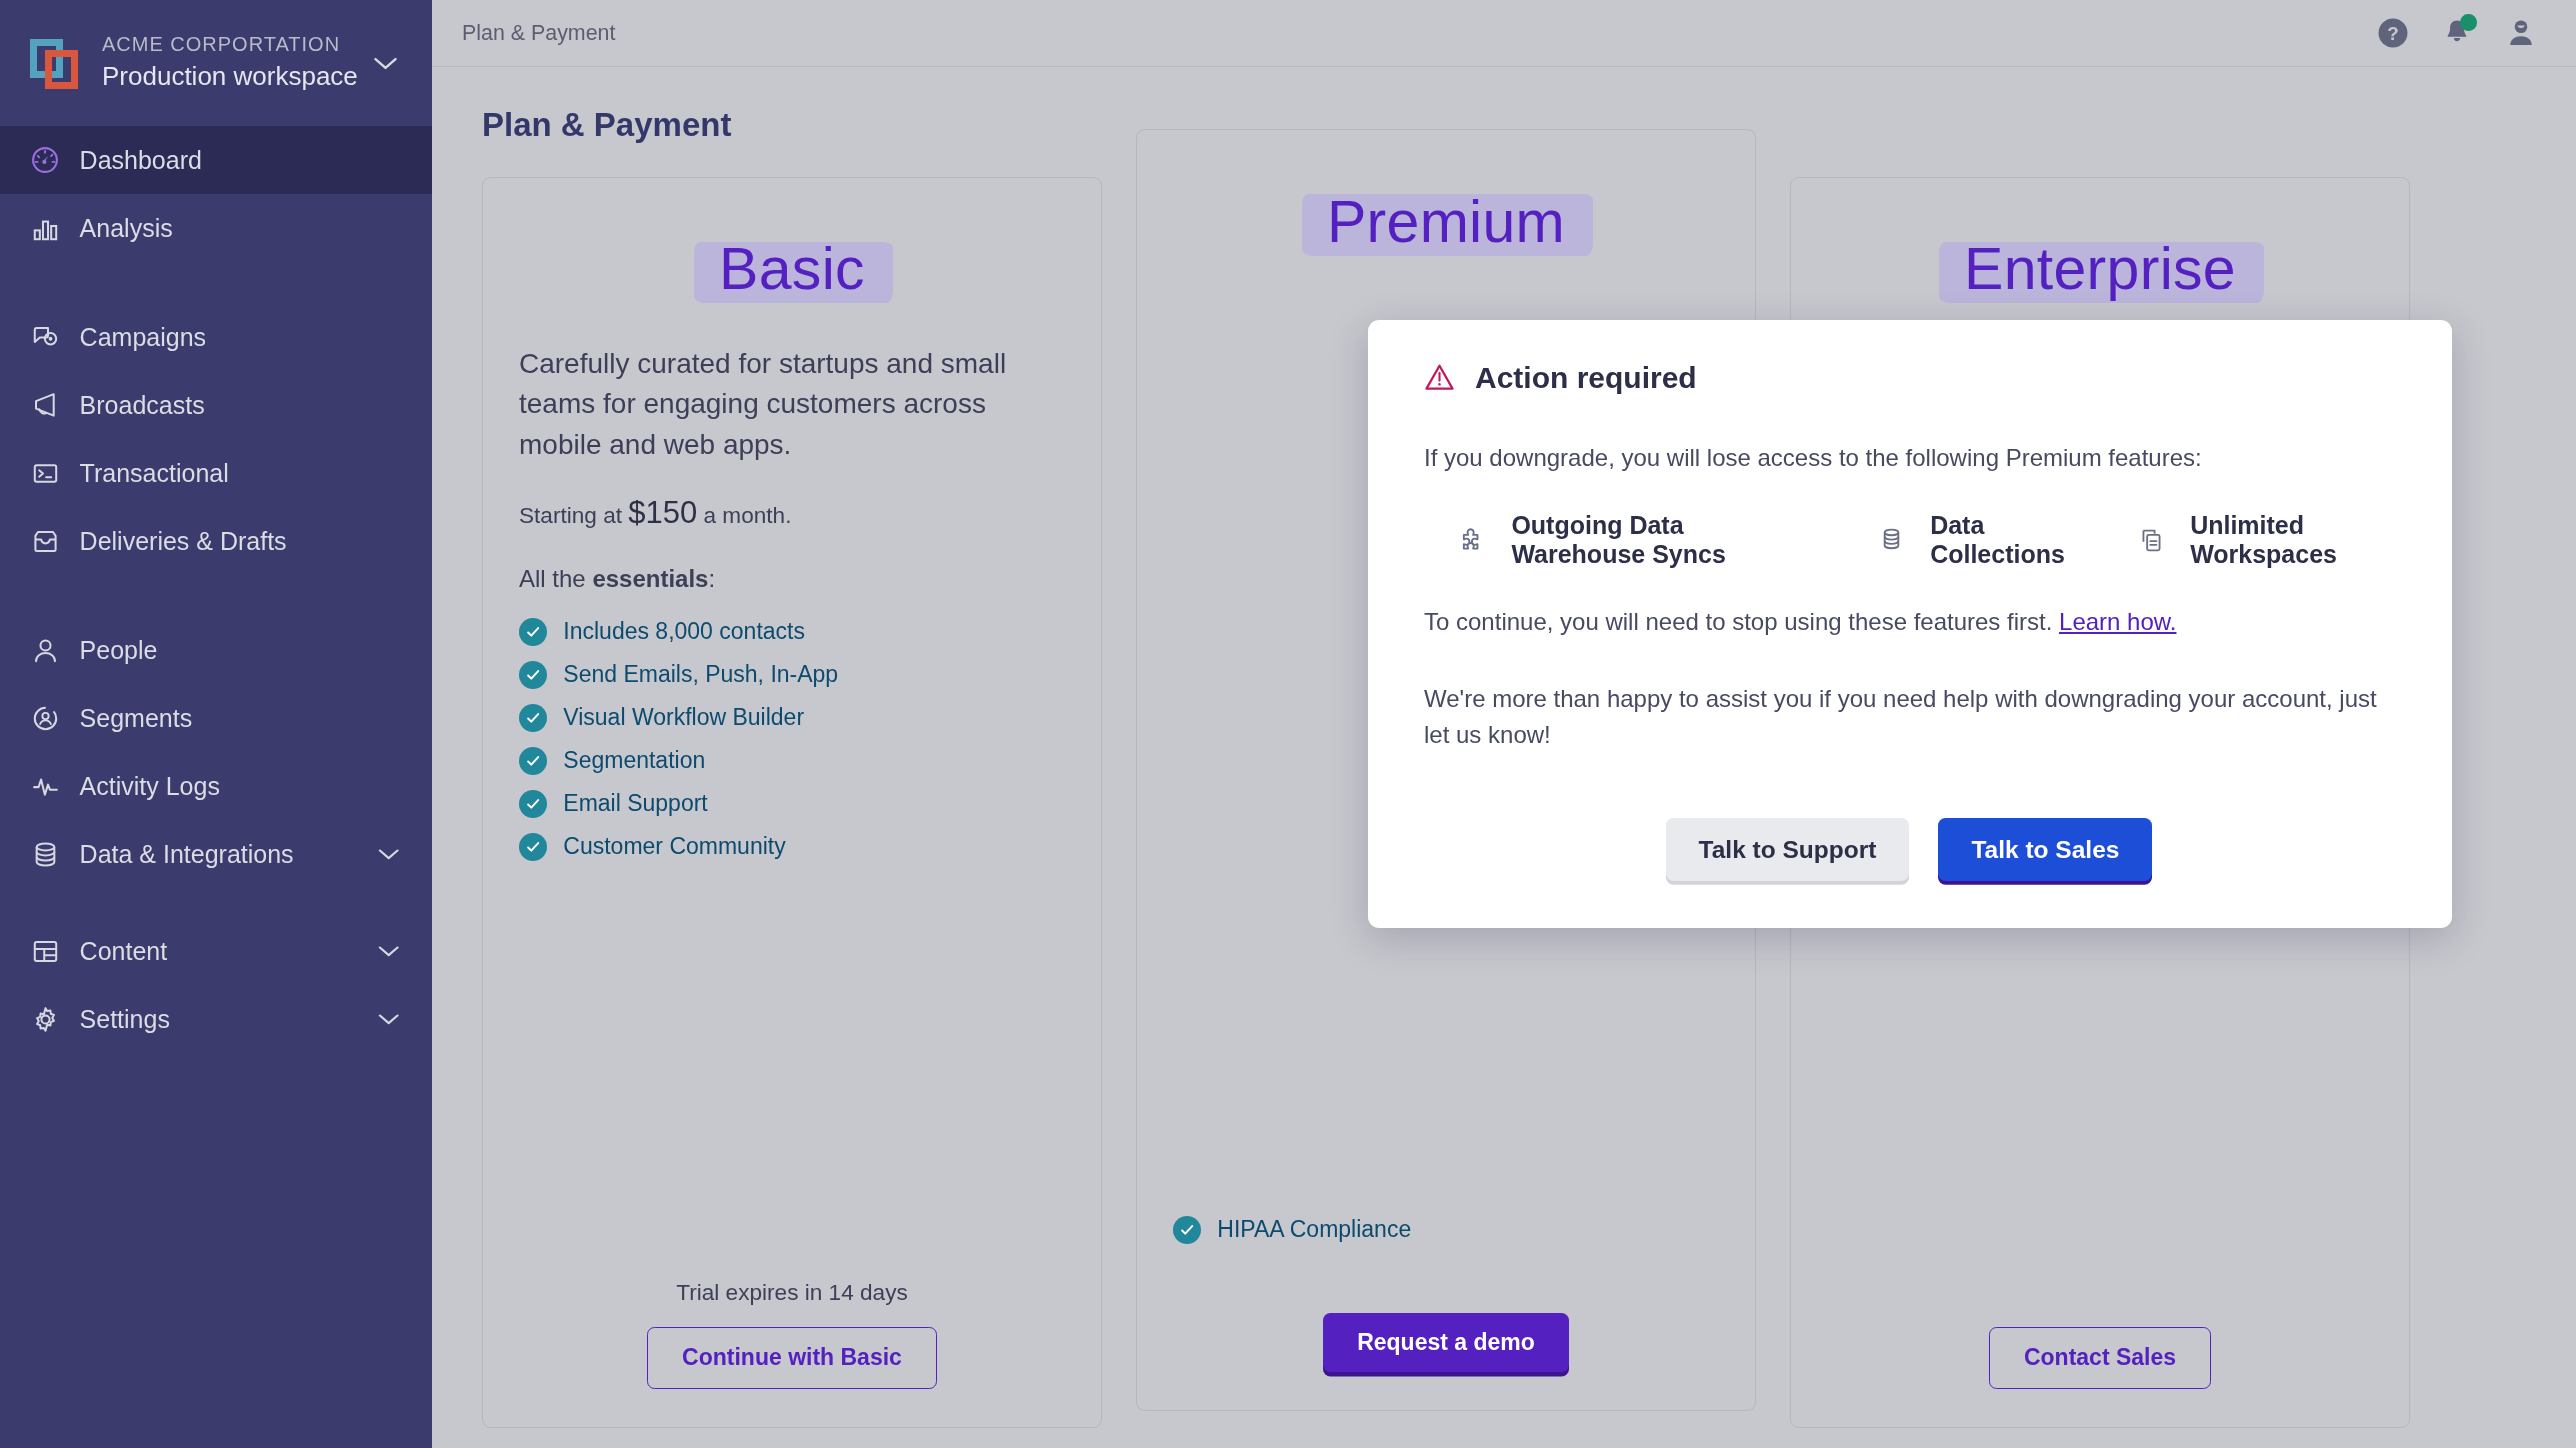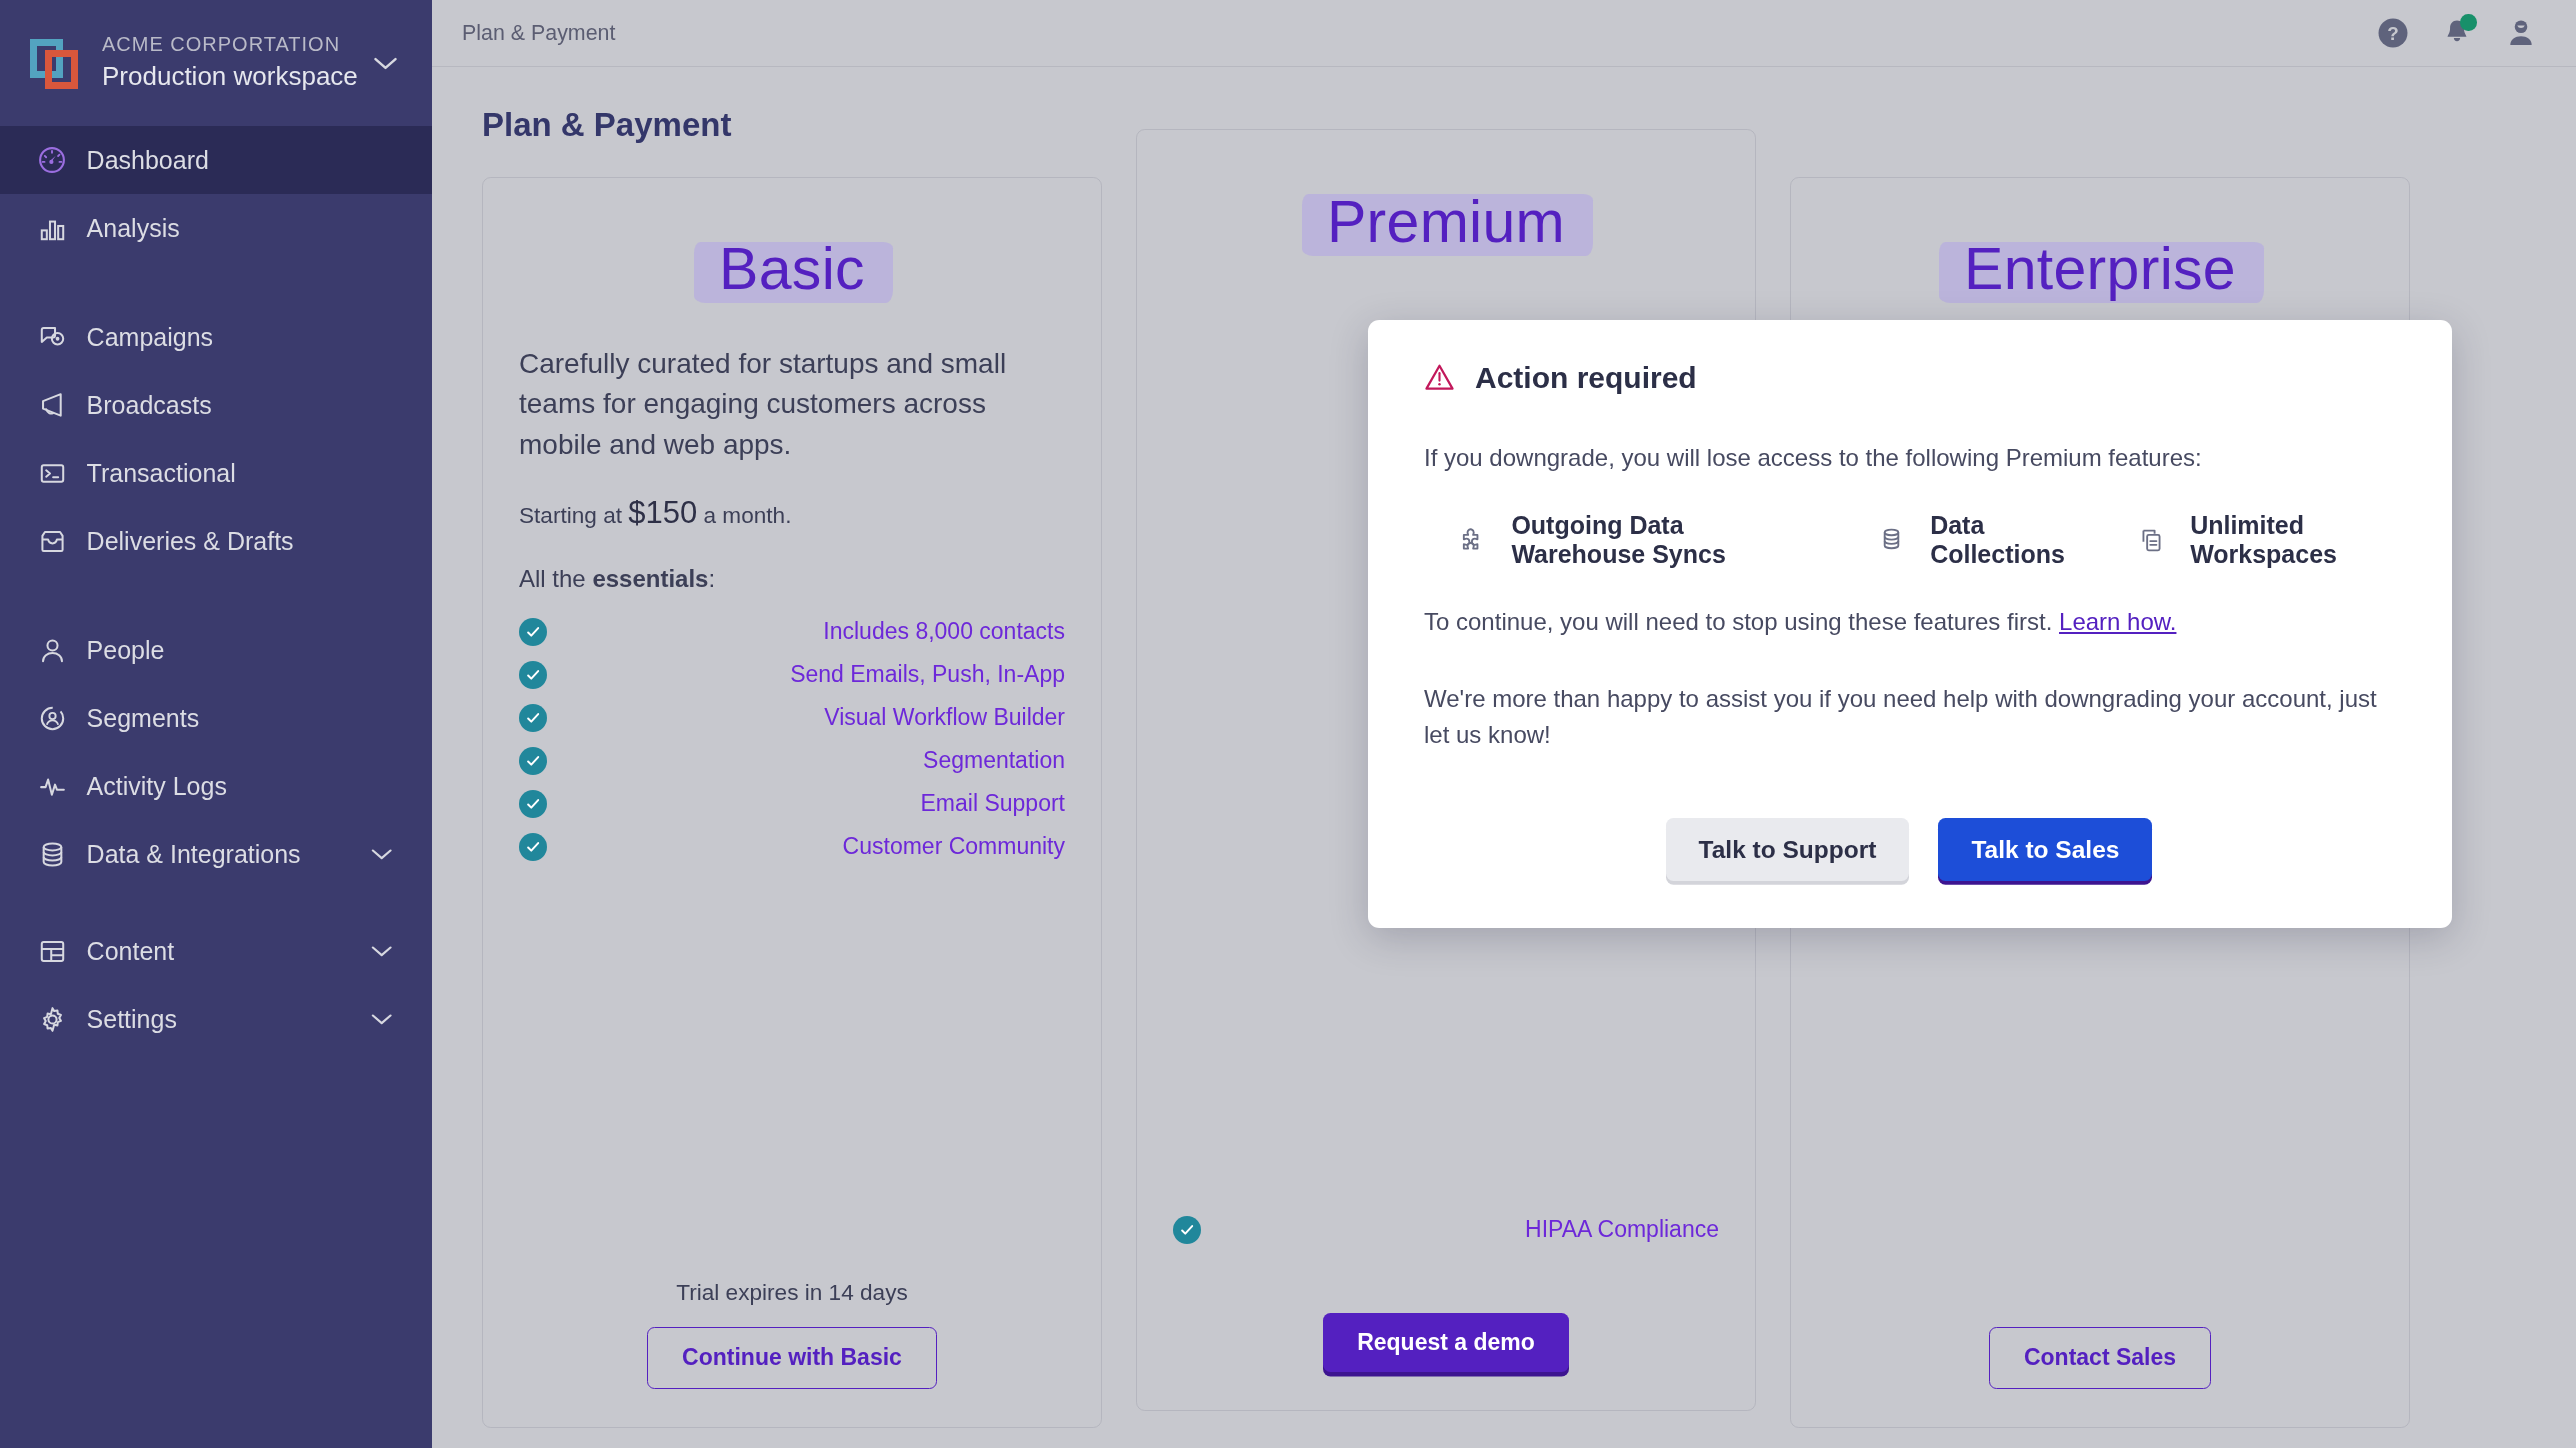--- a/index.html
+++ b/index.html
@@ -36,21 +36,21 @@
   }
   .ws-name {
     font-size: 26px; color: #e6e7ee; font-weight: 400;
     line-height: 1.3; white-space: nowrap; margin-top: 2.5px;
   }
   .ws-caret { width: 35px; flex: 0 0 35px; display:flex; align-items:center; justify-content:center; }
 
   .nav { padding-top: 0; }
   .nav-item {
     display: flex; align-items: center; gap: 17.6px;
-    height: 68px; padding: 0 35px; position: relative;
+    height: 68px; padding: 0 28px; position: relative;
     font-size: 25px; color: #dcdde4; white-space: nowrap;
   }
   .nav-item.active { background: #2b2b56; }
   .nav-item .ico { width: 34px; flex: 0 0 34px; display:flex; align-items:center; justify-content:center; }
   .nav-item .lbl { flex: 1; }
   .nav-item .chev { width: 31px; flex:0 0 31px; display:flex; align-items:center; justify-content:center; }
   .nav-gap-sm { height: 29px; }
   .nav-gap-md { height: 41px; }
 
   
@@ -95,21 +95,21 @@
 
   .desc { font-size: 28px; line-height: 1.45; color: #3c3f57; margin: 17.6px 0 0 0; }
   .price-line { font-size: 22.6px; color: #3c3f57; margin-top: 29px; }
   .price-line b { font-size: 31px; font-weight: 400; color: #2e3047; }
   .incl-line { font-size: 24px; color: #3c3f57; margin-top: 34px; }
   .incl-line strong { font-weight: bold; }
 
   .feat-list { margin-top: 25px; display: flex; flex-direction: column; gap: 15px; }
   .feat {
     display: flex; align-items: center; gap: 16.3px;
-    font-size: 23px; color: #6d28d9; white-space: nowrap; justify-content: space-between;
+    font-size: 23px; color: #0c4a6e; white-space: nowrap;
   }
   .check {
     width: 28px; height: 28px; border-radius: 50%; background: #21879b;
     flex: 0 0 28px; display: flex; align-items: center; justify-content: center;
   }
   .check svg { display:block; }
 
   .card-foot { margin-top: auto; padding-top: 44px; text-align: center; }
   .trial { font-size: 22.6px; color: #3c3f57; margin-bottom: 21.4px; }
   .btn {

